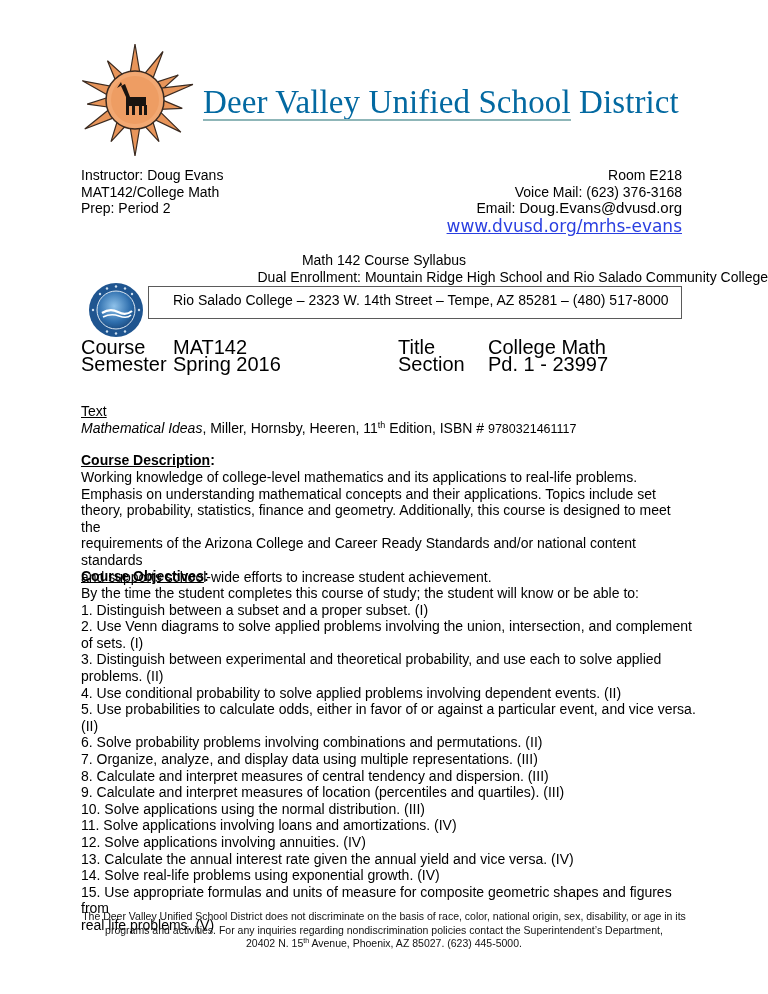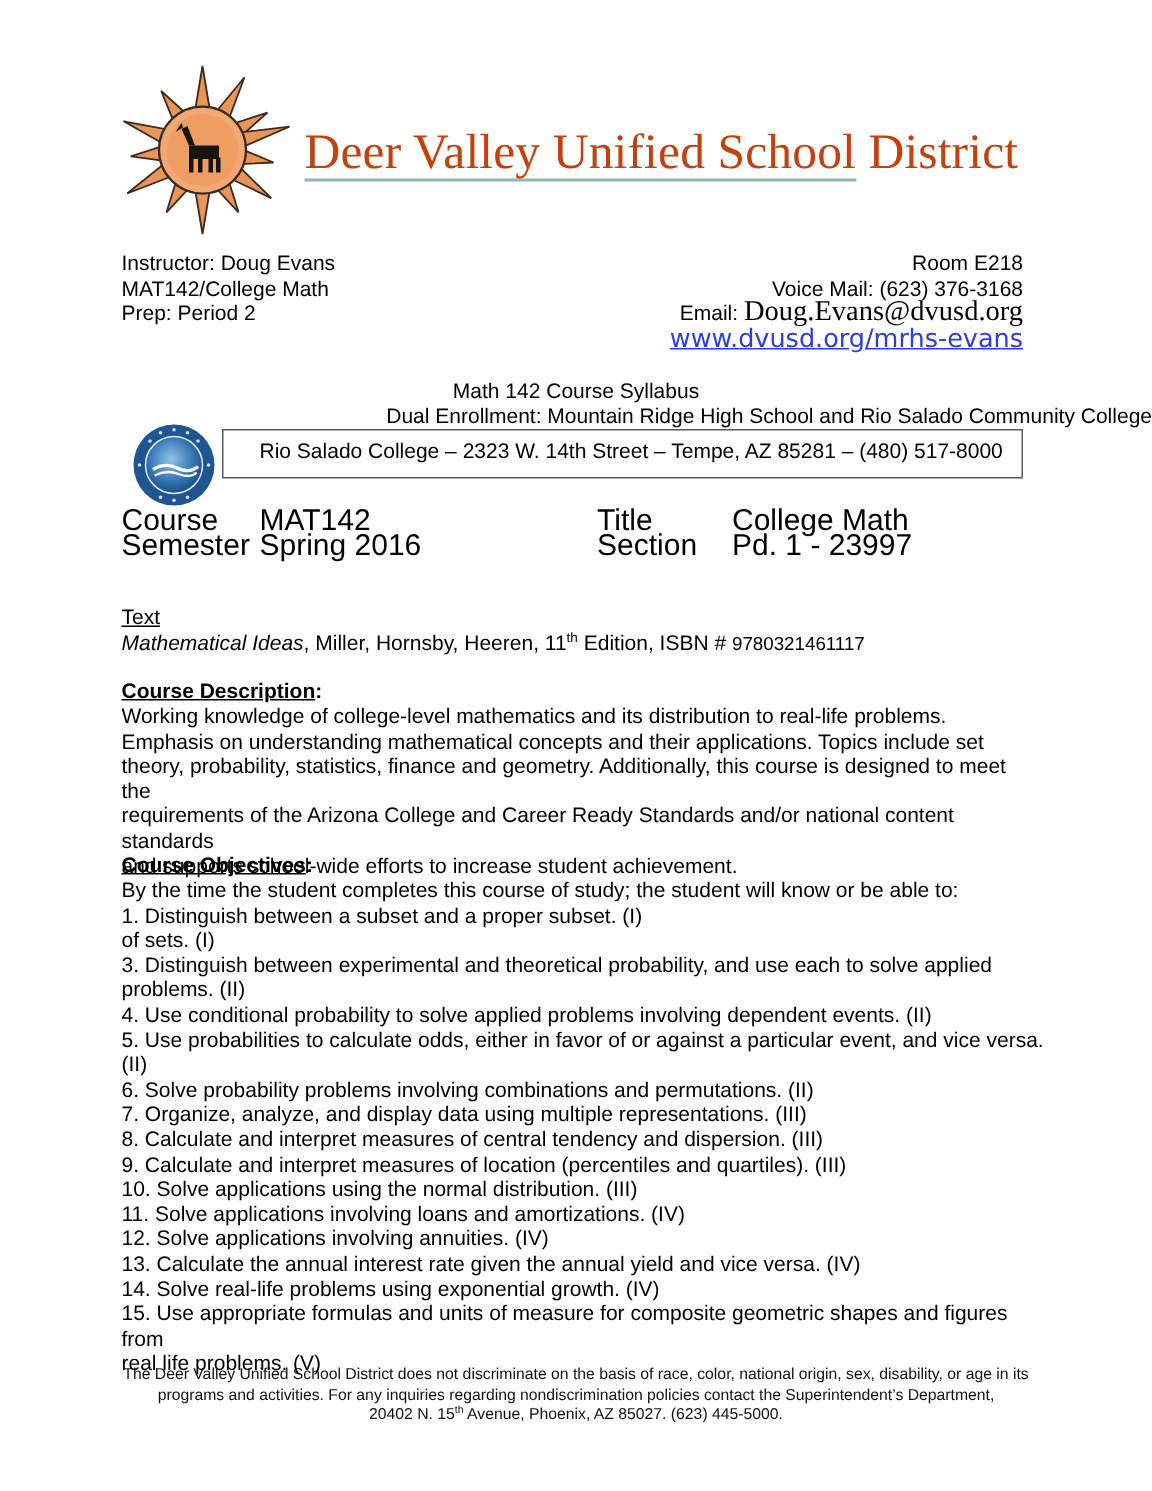--- a/index.html
+++ b/index.html
@@ -4,27 +4,27 @@
 <style>
   html, body { margin: 0; padding: 0; background: #ffffff; }
   body { width: 768px; height: 994px; position: relative; overflow: hidden;
          font-family: "Liberation Sans", sans-serif; color: #000; }
   .abs { position: absolute; }
   .txt { font-size: 14px; line-height: 16.6px; white-space: nowrap; }
 
   
   #sun { left: 78px; top: 42px; width: 122px; height: 116px; }
   #district-name { left: 203px; top: 84px; font-family: "Liberation Serif", serif;
-                   font-size: 33px; color: #c2410c; letter-spacing: 0.1px; white-space: nowrap; }
+                   font-size: 33px; color: #0369a1; letter-spacing: 0.1px; white-space: nowrap; }
   #district-rule { left: 203px; top: 119px; width: 368px; height: 2px; background: #8fb6b8; }
 
   
   #instructor-block { left: 81px; top: 167px; }
   #contact-block { right: 86px; top: 167px; text-align: right; }
-  .serif-line { font-family: Liberation Serif, serif; font-size: 19px; margin-top: 47px; }
+  .serif-line { font-family: Liberation Sans, sans-serif; font-size: 15px; margin-top: 47px; }
   #website-link { font-family: "DejaVu Sans", sans-serif; font-size: 17px; color: #2a3fe0;
                   text-decoration: underline; line-height: 16px; display: block; margin-top: 1px; }
 
   
   #syllabus-title { left: 0; width: 768px; top: 252px; text-align: center; }
   #dual-title { left: 0; width: 768px; top: 269px; text-align: right; }
 
   
   #rio-logo { left: 88px; top: 282px; width: 56px; height: 56px; }
   #rio-box { left: 148px; top: 286px; width: 532px; height: 31px; border: 1.5px solid #5a5a5a;
@@ -149,31 +149,32 @@
   <div class="cell" style="left:173px; top:356px;">Spring 2016</div>
   <div class="cell" style="left:398px; top:356px;">Section</div>
   <div class="cell" style="left:488px; top:356px;">Pd. 1 - 23997</div>
 </div>
 
 <div class="abs txt" id="text-heading">Text</div>
 <div class="abs txt" id="text-line"><i>Mathematical Ideas</i><span>, Miller, Hornsby, Heeren, 11</span><sup>th</sup><span> Edition, ISBN # </span><span class="isbn">9780321461117</span></div>
 
 <div class="abs txt section-heading" id="desc-heading"><span class="u">Course Description</span><span>:</span></div>
 <div class="abs txt" id="desc-body">
-  <span class="p-line">Working knowledge of college-level mathematics and its distribution to real-life problems.</span>
+  <span class="p-line">Working knowledge of college-level mathematics and its applications to real-life problems.</span>
   <span class="p-line">Emphasis on understanding mathematical concepts and their applications.  Topics include set</span>
   <span class="p-line">theory, probability, statistics, finance and geometry. Additionally, this course is designed to meet the</span>
   <span class="p-line">requirements of the Arizona College and Career Ready Standards and/or national content standards</span>
   <span class="p-line">and supports school-wide efforts to increase student achievement.</span>
 </div>
 
 <div class="abs txt section-heading" id="obj-heading"><span class="u">Course Objectives</span><span>:</span></div>
 <div class="abs txt" id="obj-body">
   <span class="p-line">By the time the student completes this course of study; the student will know or be able to:</span>
   <span class="p-line">1. Distinguish between a subset and a proper subset. (I)</span>
+  <span class="p-line">2. Use Venn diagrams to solve applied problems involving the union, intersection, and complement</span>
   <span class="p-line">of sets. (I)</span>
   <span class="p-line">3. Distinguish between experimental and theoretical probability, and use each to solve applied</span>
   <span class="p-line">problems. (II)</span>
   <span class="p-line">4. Use conditional probability to solve applied problems involving dependent events. (II)</span>
   <span class="p-line">5. Use probabilities to calculate odds, either in favor of or against a particular event, and vice versa.</span>
   <span class="p-line">(II)</span>
   <span class="p-line">6. Solve probability problems involving combinations and permutations. (II)</span>
   <span class="p-line">7. Organize, analyze, and display data using multiple representations. (III)</span>
   <span class="p-line">8. Calculate and interpret measures of central tendency and dispersion. (III)</span>
   <span class="p-line">9. Calculate and interpret measures of location (percentiles and quartiles). (III)</span>

